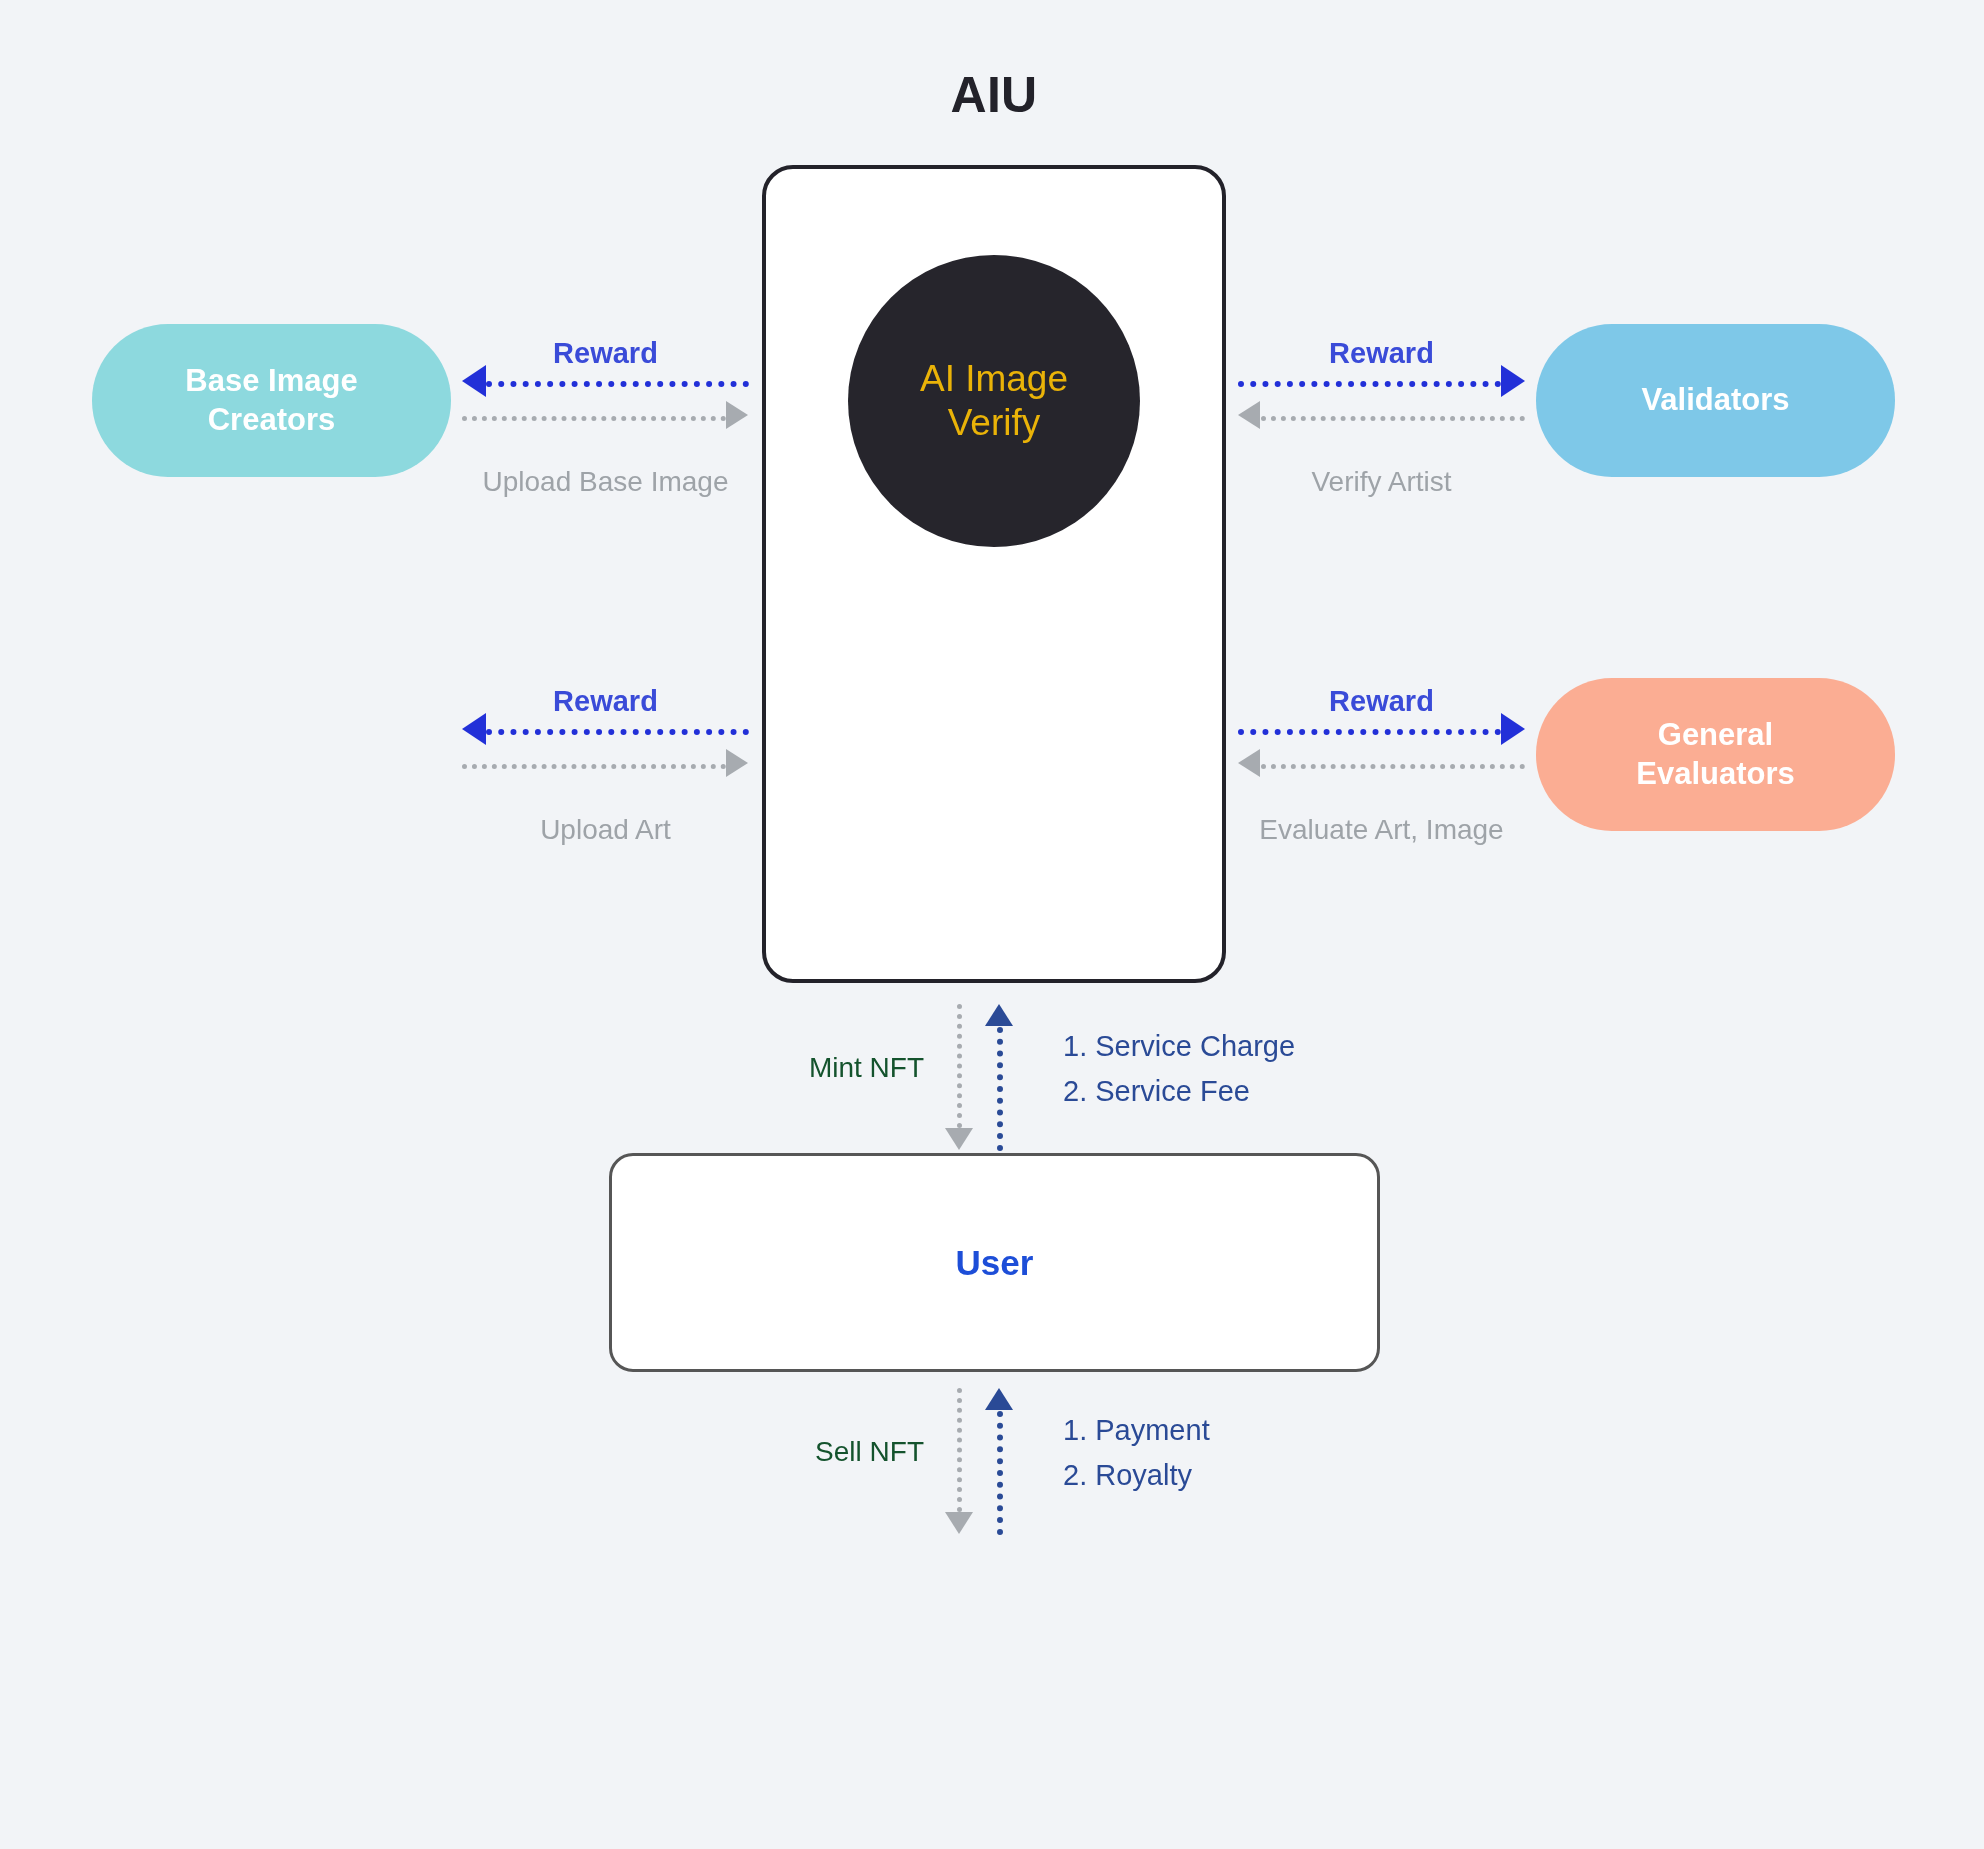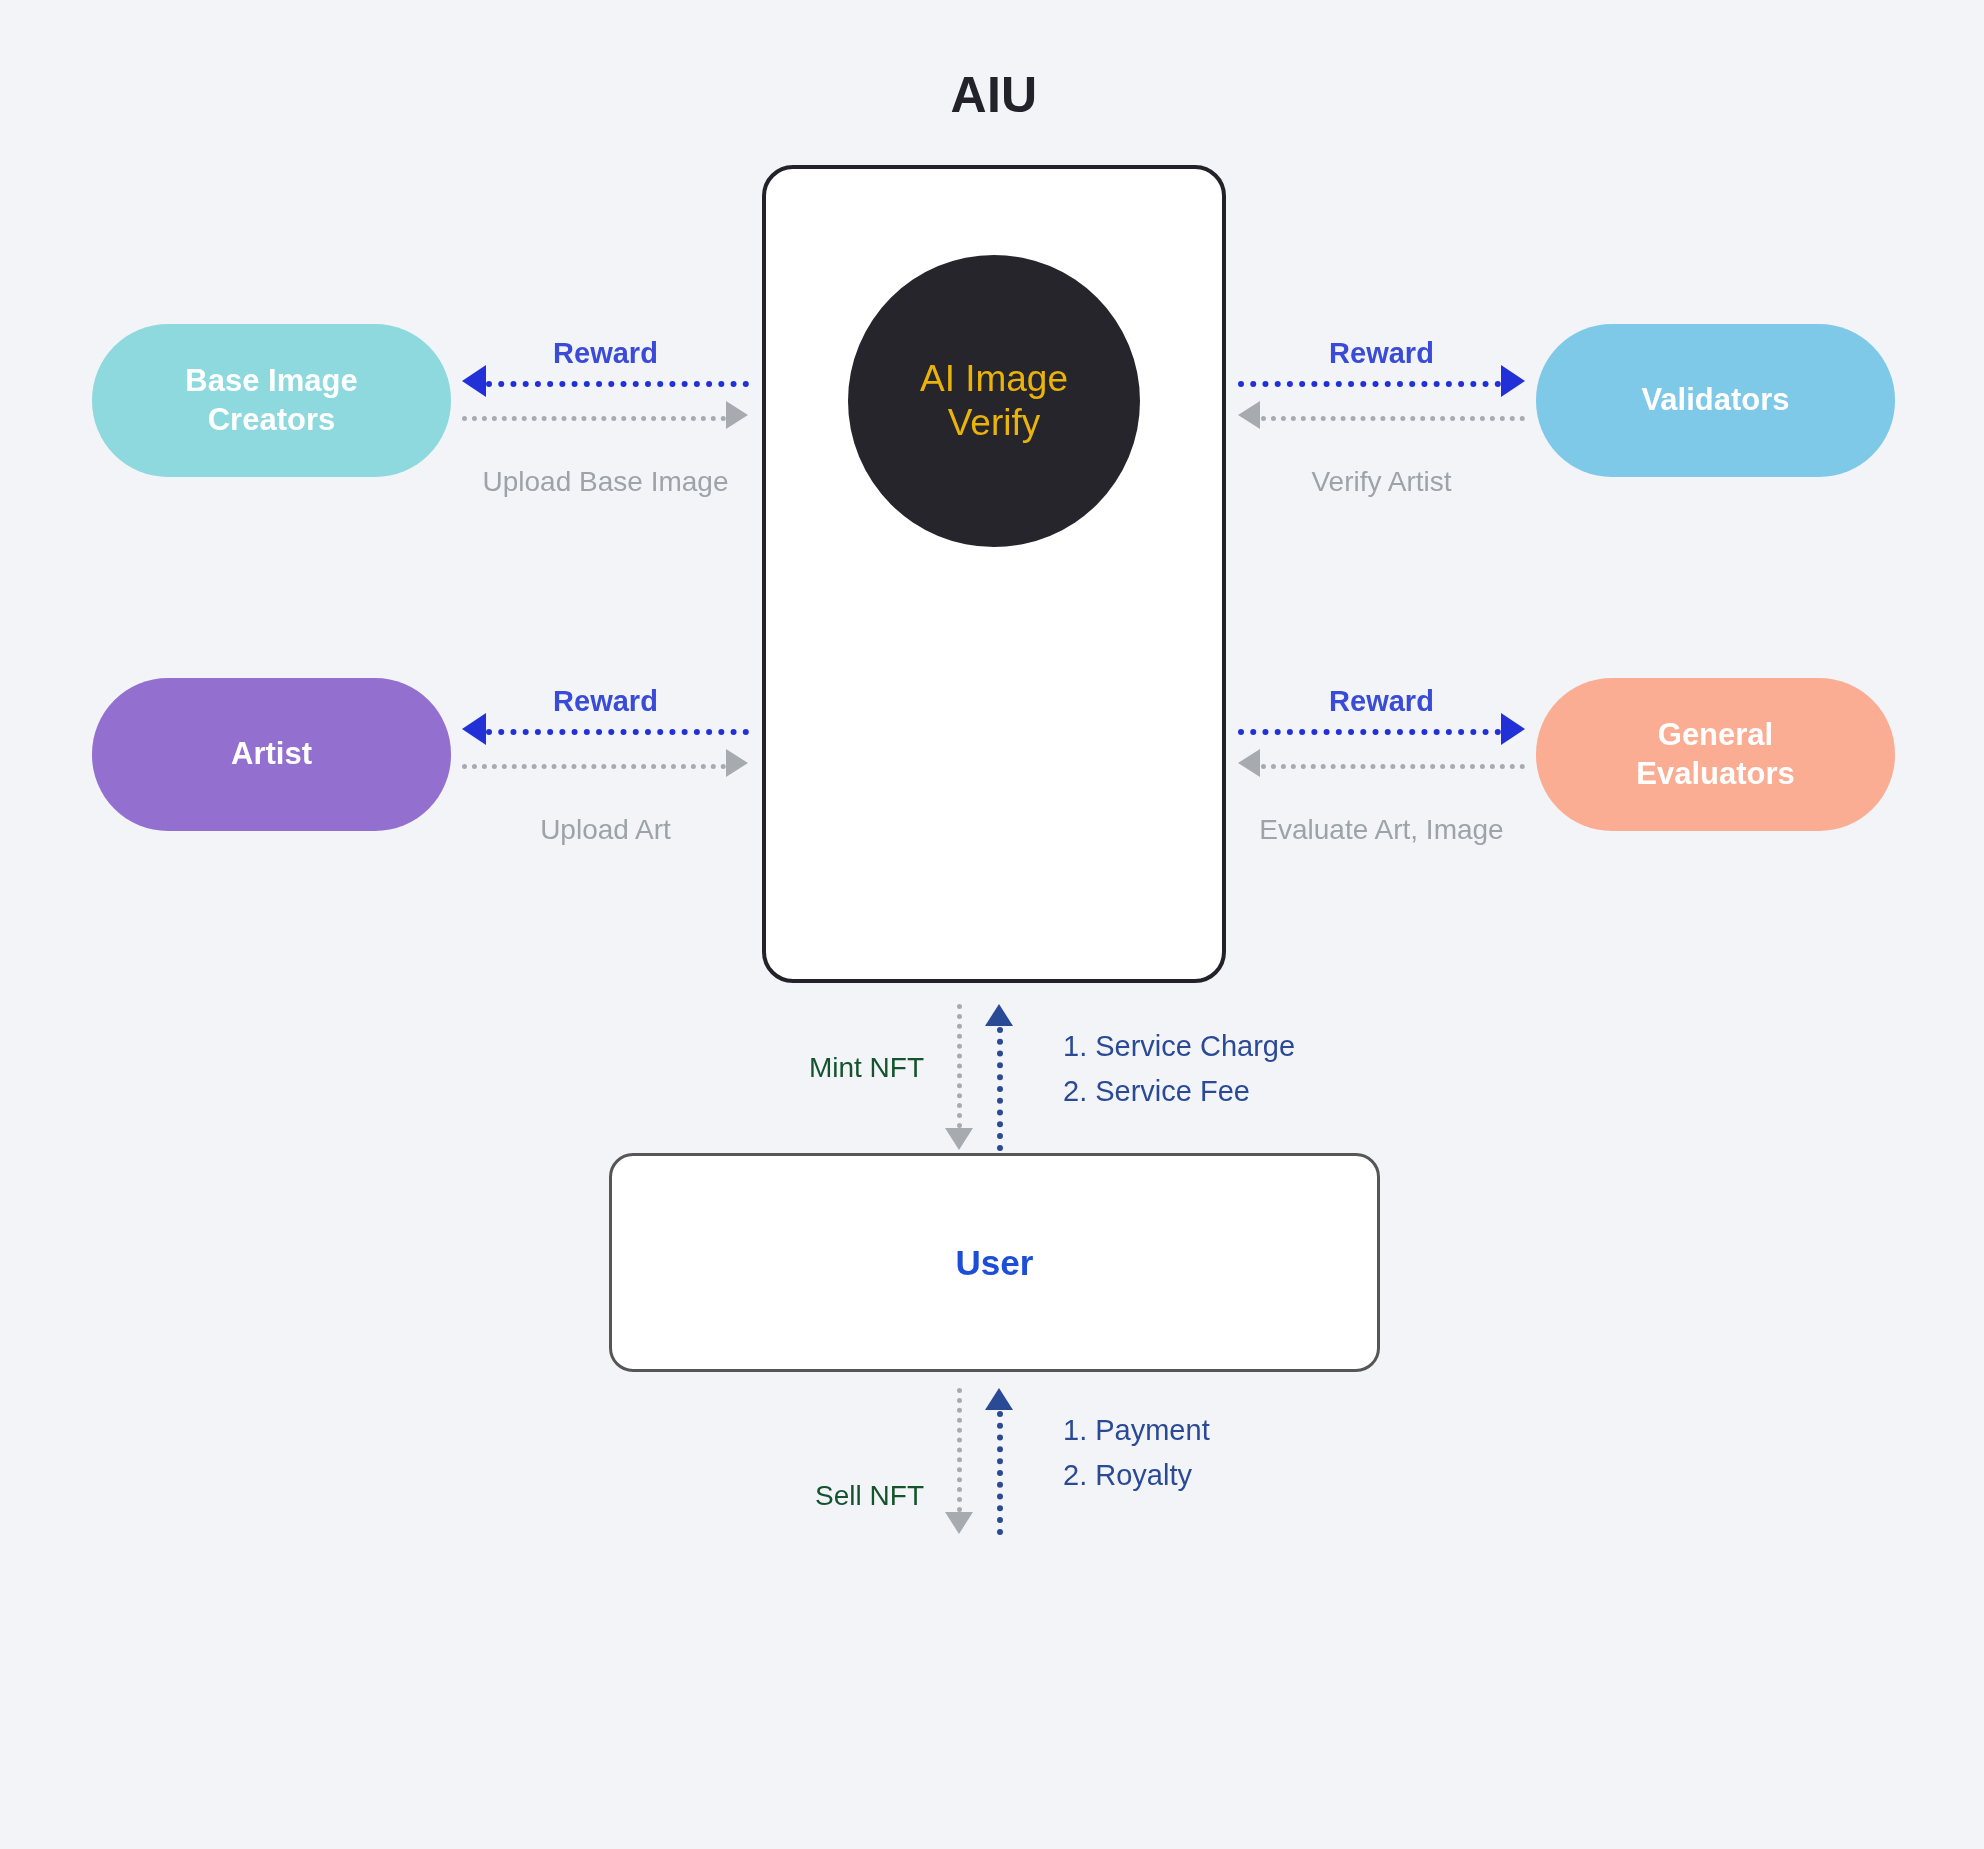--- a/index.html
+++ b/index.html
@@ -222,23 +222,20 @@
     <span>
       <span>Base Image</span><br>
       <span>Creators</span>
     </span>
   </div>
 
   <div class="pill validators">
     <span>Validators</span>
   </div>
 
-  <div class="pill artist">
-    <span>Artist</span>
-  </div>
 
   <div class="pill general-evaluators">
     <span>
       <span>General</span><br>
       <span>Evaluators</span>
     </span>
   </div>
 
   <div class="conn-group" style="left:462px; top:381px; width:287px; height:40px;">
     <div class="conn-label top">Reward</div>
@@ -289,21 +286,21 @@
     <div class="ahead up navy" style="left:28px; top:0px;"></div>
     <div class="vline navy" style="left:40px; top:22.6px; height:124px;"></div>
     <div class="vlabel-navy" style="left:106px; top:20px;">
       <div>1. Service Charge</div>
       <div>2. Service Fee</div>
     </div>
   </div>
 
   <div class="conn-group" style="left:957px; top:1388px; width:465px; height:146px;">
 
-    <div class="vlabel-gray" style="left:-239px; top:48px; width:206px;margin-top:44px;">Sell NFT</div>
+    <div class="vlabel-gray" style="left:-239px; top:48px; width:206px;">Sell NFT</div>
     <div class="vline gray" style="left:0px; top:0px; height:124px;"></div>
     <div class="ahead down gray" style="left:-12px; top:124px;"></div>
 
     <div class="ahead up navy" style="left:28px; top:0px;"></div>
     <div class="vline navy" style="left:40px; top:22.6px; height:124px;"></div>
     <div class="vlabel-navy" style="left:106px; top:20px;">
       <div>1. Payment</div>
       <div>2. Royalty</div>
     </div>
   </div>

